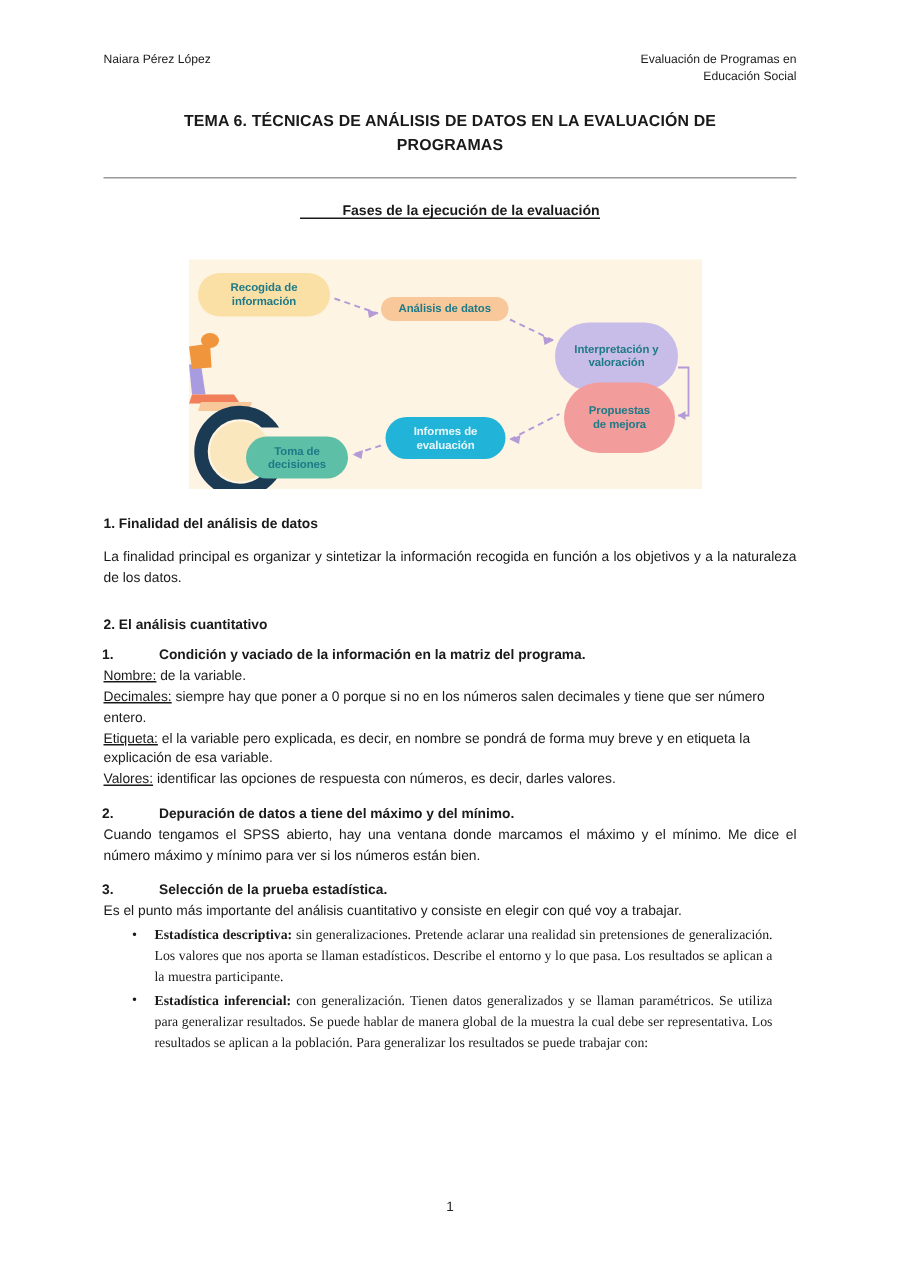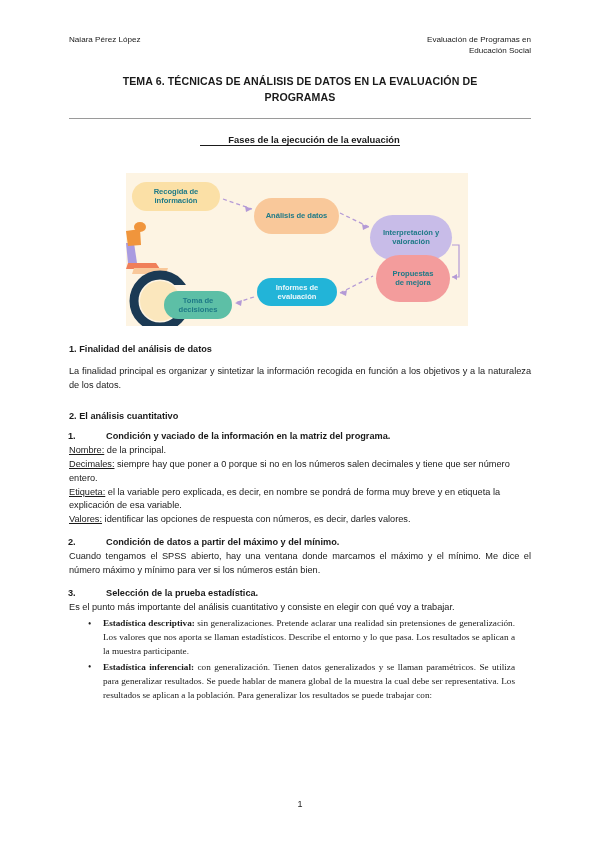--- a/index.html
+++ b/index.html
@@ -81,21 +81,21 @@
     text-align: center;
     border-radius: 60px;
     font-weight: bold;
     font-size: 7.6px;
     line-height: 1.22;
     color: #1f7a87;
     letter-spacing: -.05px;
     padding: 2px 6px;
   }
   .n-recogida     { left: 6px;   top: 9px;   width: 88px;  height: 29px; background: #fbe0a6; }
-  .n-analisis     { left: 128px; top: 25px;  width: 85px;  height: 36px; background: #f9c89a; }
+  .n-analisis     { left: 128px; top: 25px;  width: 85px;  height: 16px; background: #f9c89a; }
   .n-interpret    { left: 244px; top: 42px;  width: 82px;  height: 45px; background: #c8bce8; }
   .n-propuestas   { left: 250px; top: 82px;  width: 74px;  height: 47px; background: #f39c9c; }
   .n-informes     { left: 131px; top: 105px; width: 80px;  height: 28px; background: #22b4d8; color:#fdf4e3; }
   .n-informes2    { color: #e9f7fb; }
   .n-toma         { left: 38px;  top: 118px; width: 68px;  height: 28px; background: #5dbfa6; }
 
   .diagram-svg {
     position: absolute; left: 0; top: 0;
     width: 342px; height: 153px;
     pointer-events: none;
@@ -260,34 +260,34 @@
     <h2 class="head">1. Finalidad del análisis de datos</h2>
     <p class="para">La finalidad principal es organizar y sintetizar la información recogida en función a los objetivos y a la naturaleza de los datos.</p>
 
     <h2 class="head">2. El análisis cuantitativo</h2>
 
     <p class="numhead">
       <span class="num">1.</span><span>Condición y vaciado de la información en la matriz del programa.</span>
     </p>
 
     <p class="para tight">
-      <u class="term">Nombre:</u><span> de la principal.</span>
+      <u class="term">Nombre:</u><span> de la variable.</span>
     </p>
     <p class="para tight">
       <u class="term">Decimales:</u><span> siempre hay que poner a 0 porque si no en los números salen decimales y tiene que ser número entero.</span>
     </p>
     <p class="para tight">
       <u class="term">Etiqueta:</u><span> el la variable pero explicada, es decir, en nombre se pondrá de forma muy breve y en etiqueta la explicación de esa variable.</span>
     </p>
     <p class="para tight">
       <u class="term">Valores:</u><span> identificar las opciones de respuesta con números, es decir, darles valores.</span>
     </p>
 
     <p class="numhead">
-      <span class="num">2.</span><span>Condición de datos a partir del máximo y del mínimo.</span>
+      <span class="num">2.</span><span>Depuración de datos a tiene del máximo y del mínimo.</span>
     </p>
     <p class="para tight" style="text-align:justify">Cuando tengamos el SPSS abierto, hay una ventana donde marcamos el máximo y el mínimo. Me dice el número máximo y mínimo para ver si los números están bien.</p>
 
     <p class="numhead">
       <span class="num">3.</span><span>Selección de la prueba estadística.</span>
     </p>
     <p class="para tight" style="text-align:justify">Es el punto más importante del análisis cuantitativo y consiste en elegir con qué voy a trabajar.</p>
 
     <ul class="bullets">
       <li>

